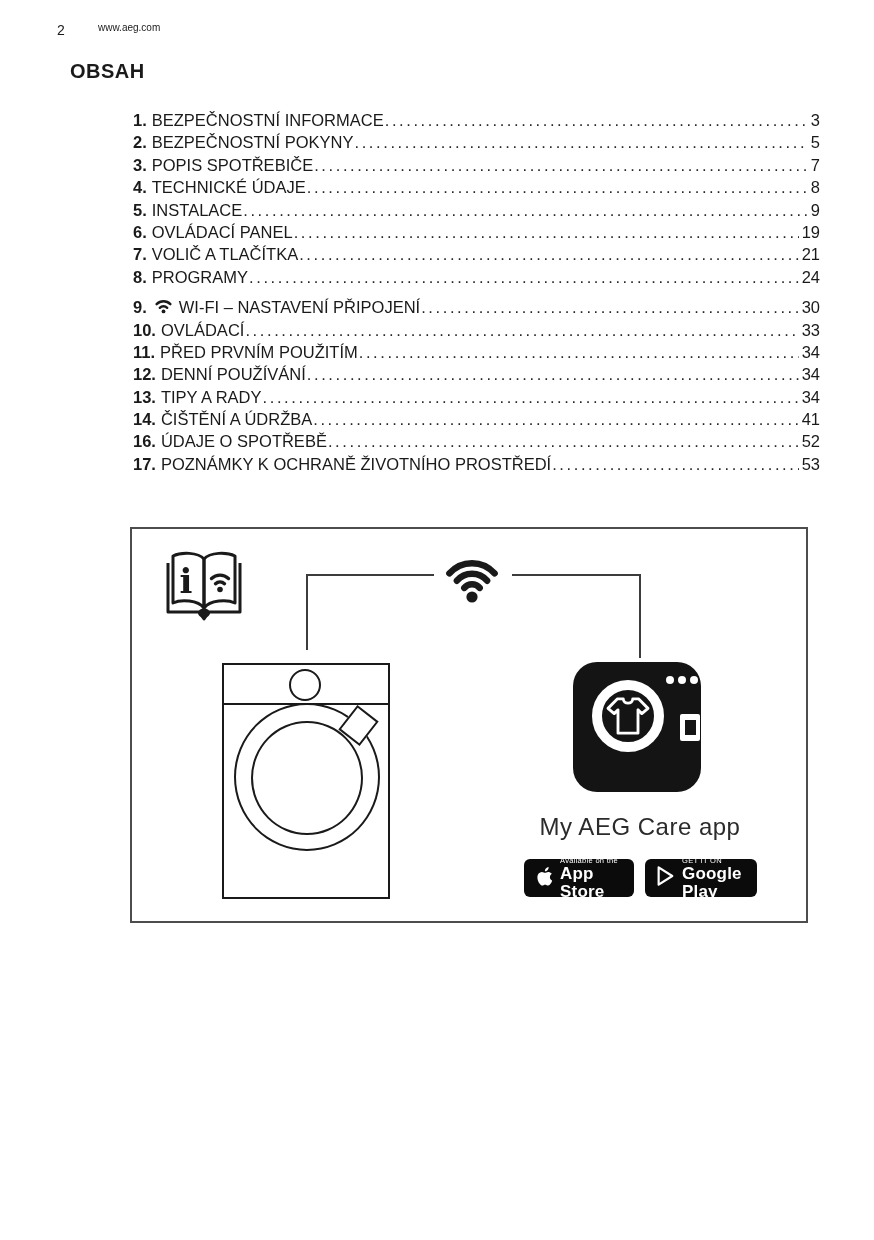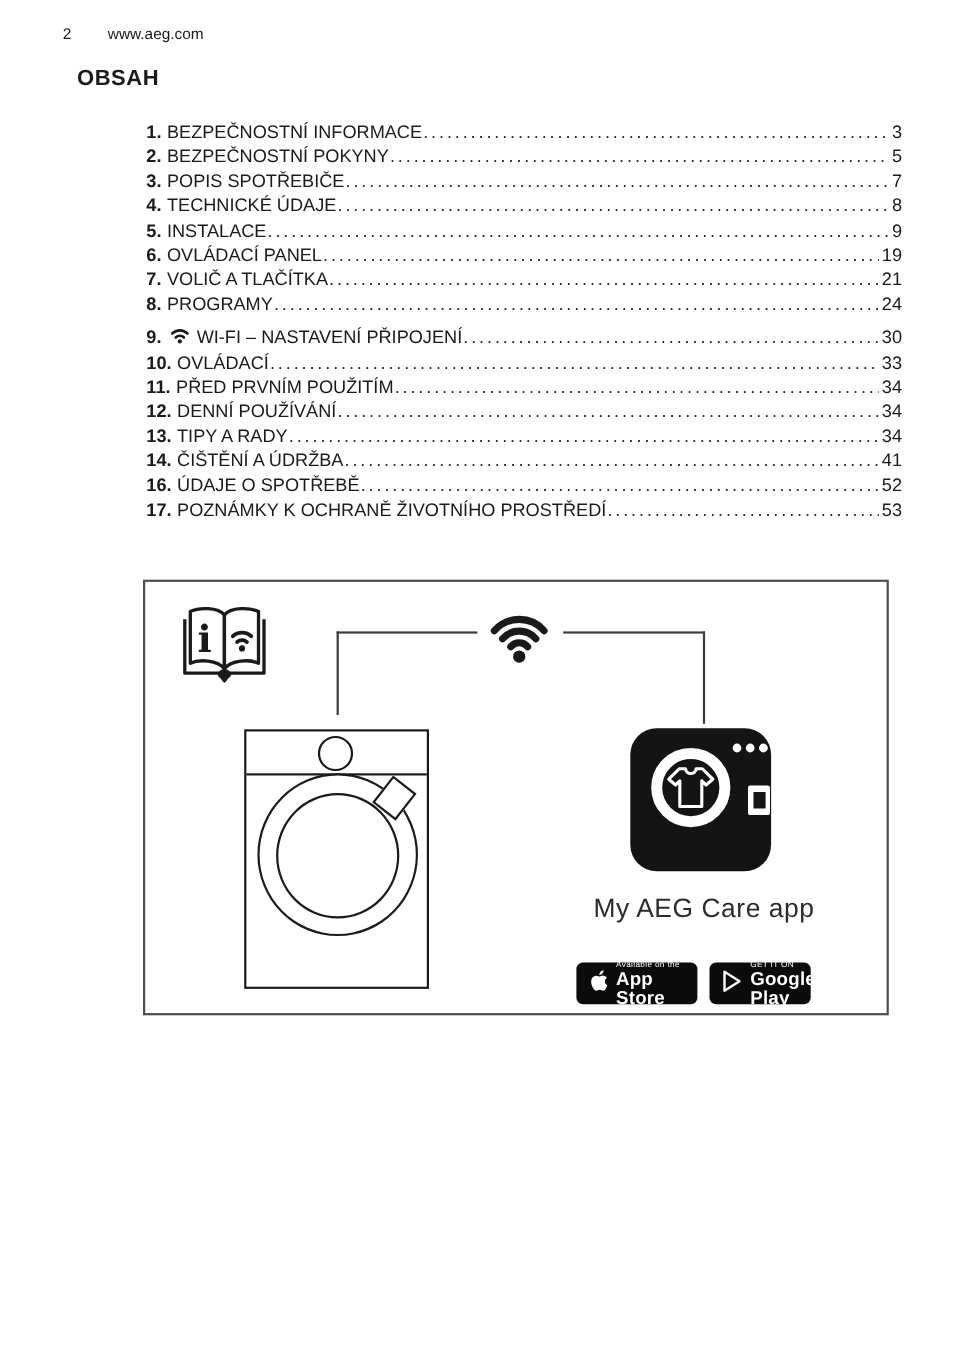--- a/index.html
+++ b/index.html
@@ -6,21 +6,21 @@
   html,body { background:#e8e8e8; }
   .page {
     position:relative; width:874px; height:1240px; margin:0 auto;
     background:#ffffff; color:#1a1a1a;
     font-family:"Liberation Sans", sans-serif;
     overflow:hidden;
   }
 
   
   .hdr-pagenum { position:absolute; left:57px; top:22px; font-size:14px; }
-  .hdr-site    { position:absolute; left:98px; top:22px; font-size:14px; }
+  .hdr-site    { position:absolute; left:98px; top:22px; font-size:10px; }
 
   
   .doc-title {
     position:absolute; left:70px; top:60px;
     font-size:20px; font-weight:bold; letter-spacing:.5px;
   }
 
   
   .toc { position:absolute; left:133px; top:109px; width:687px; }
   .toc-row { display:flex; align-items:baseline; height:22.4px; line-height:22.4px;
@@ -77,23 +77,23 @@
   .app-tab-inner { position:absolute; left:5px; top:6px; width:11px; height:15px;
                    background:#141414; }
 
   .app-name { position:absolute; left:378px; top:284px; width:260px;
               text-align:center; font-size:24px; font-weight:normal;
               letter-spacing:.5px; color:#2b2b2b; }
 
   
   .badge { position:absolute; top:330px; height:38px; background:#0b0b0b;
            border-radius:6px; color:#fff; display:flex; align-items:center;
-           padding:0 10px; gap:7px;margin-top:16px; }
+           padding:0 10px; gap:7px; }
   .badge-appstore { left:392px; width:110px; }
-  .badge-gplay    { left:513px; width:92px; }
+  .badge-gplay    { left:513px; width:112px; }
   .badge-text { display:flex; flex-direction:column; justify-content:center; }
   .badge-top { font-size:7.5px; line-height:9px; letter-spacing:.3px; }
   .badge-bottom { font-size:17px; line-height:18px; letter-spacing:.2px;font-weight:bold; }
 </style>
 </head>
 <body>
 
 <div class="page">
 
   <div class="hdr-pagenum">2</div>

